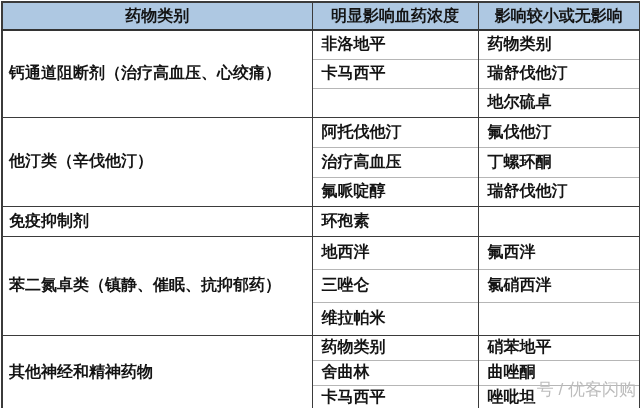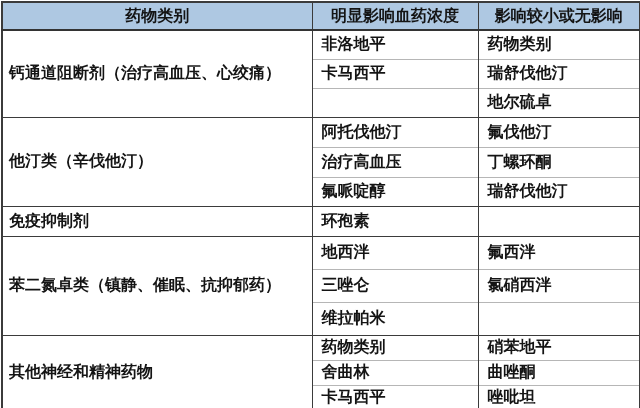--- a/index.html
+++ b/index.html
@@ -142,13 +142,14 @@
       <td class="sub">舍曲林</td>
       <td class="sub">曲唑酮</td>
     </tr>
     <tr class="h25">
       <td class="sub">卡马西平</td>
       <td class="sub">唑吡坦</td>
     </tr>
   </tbody>
     </table>
 
+  <div class="watermark">号 / 优客闪购</div>
 </div>
 
 </body></html>

